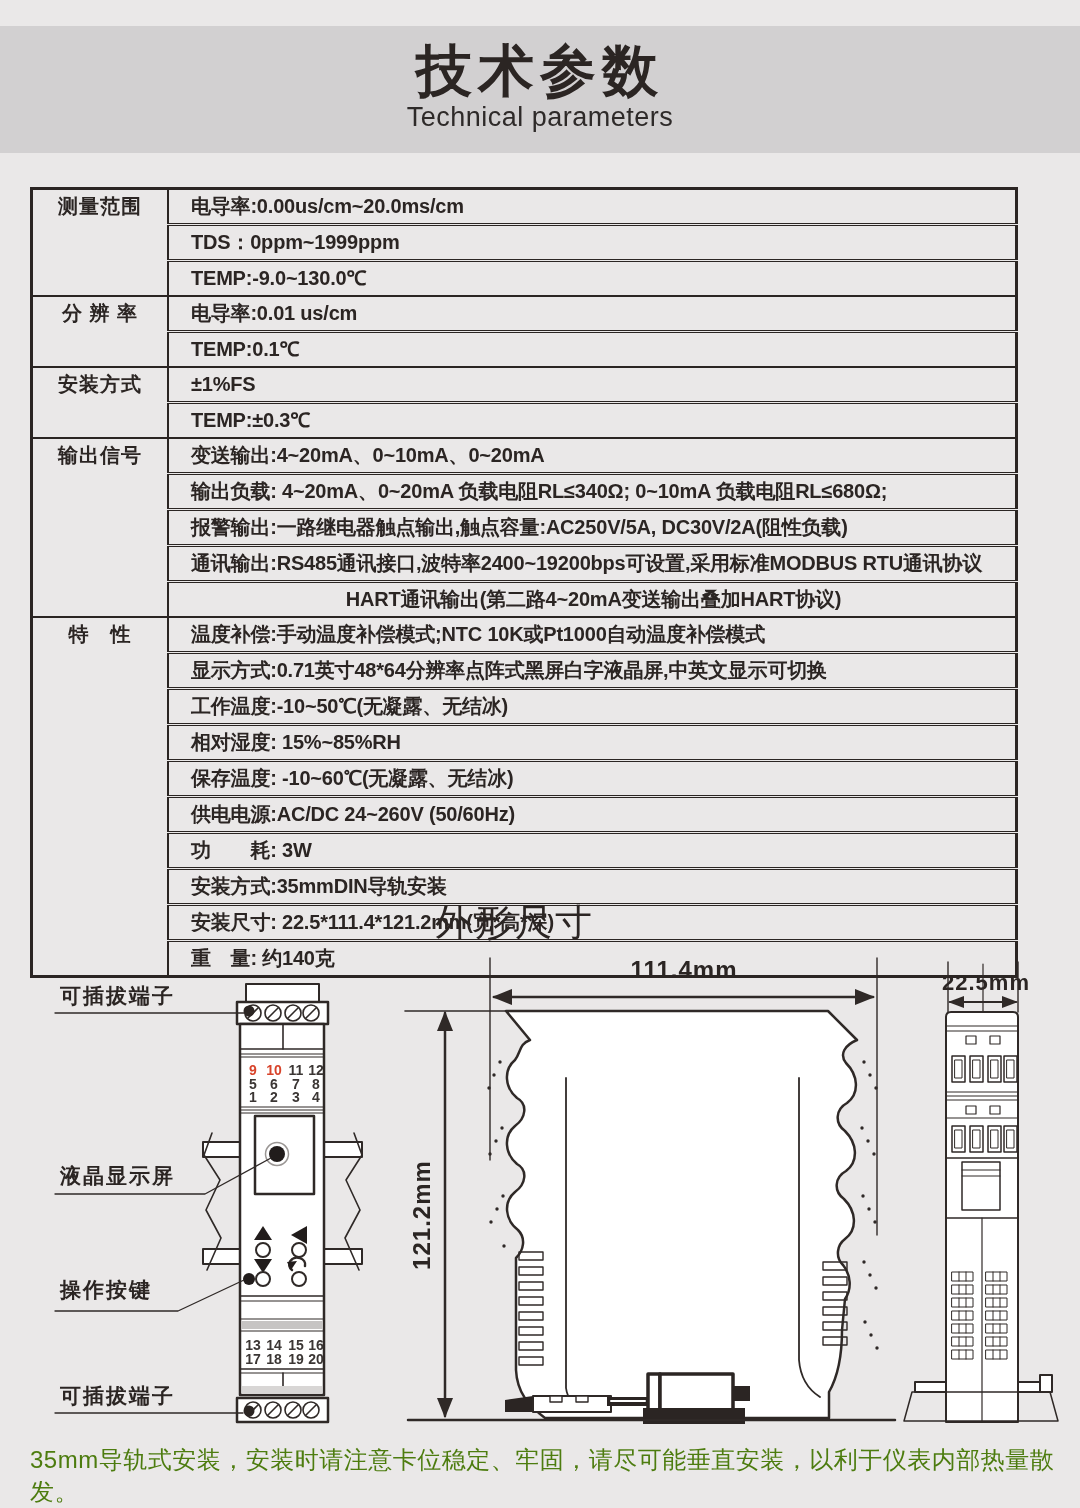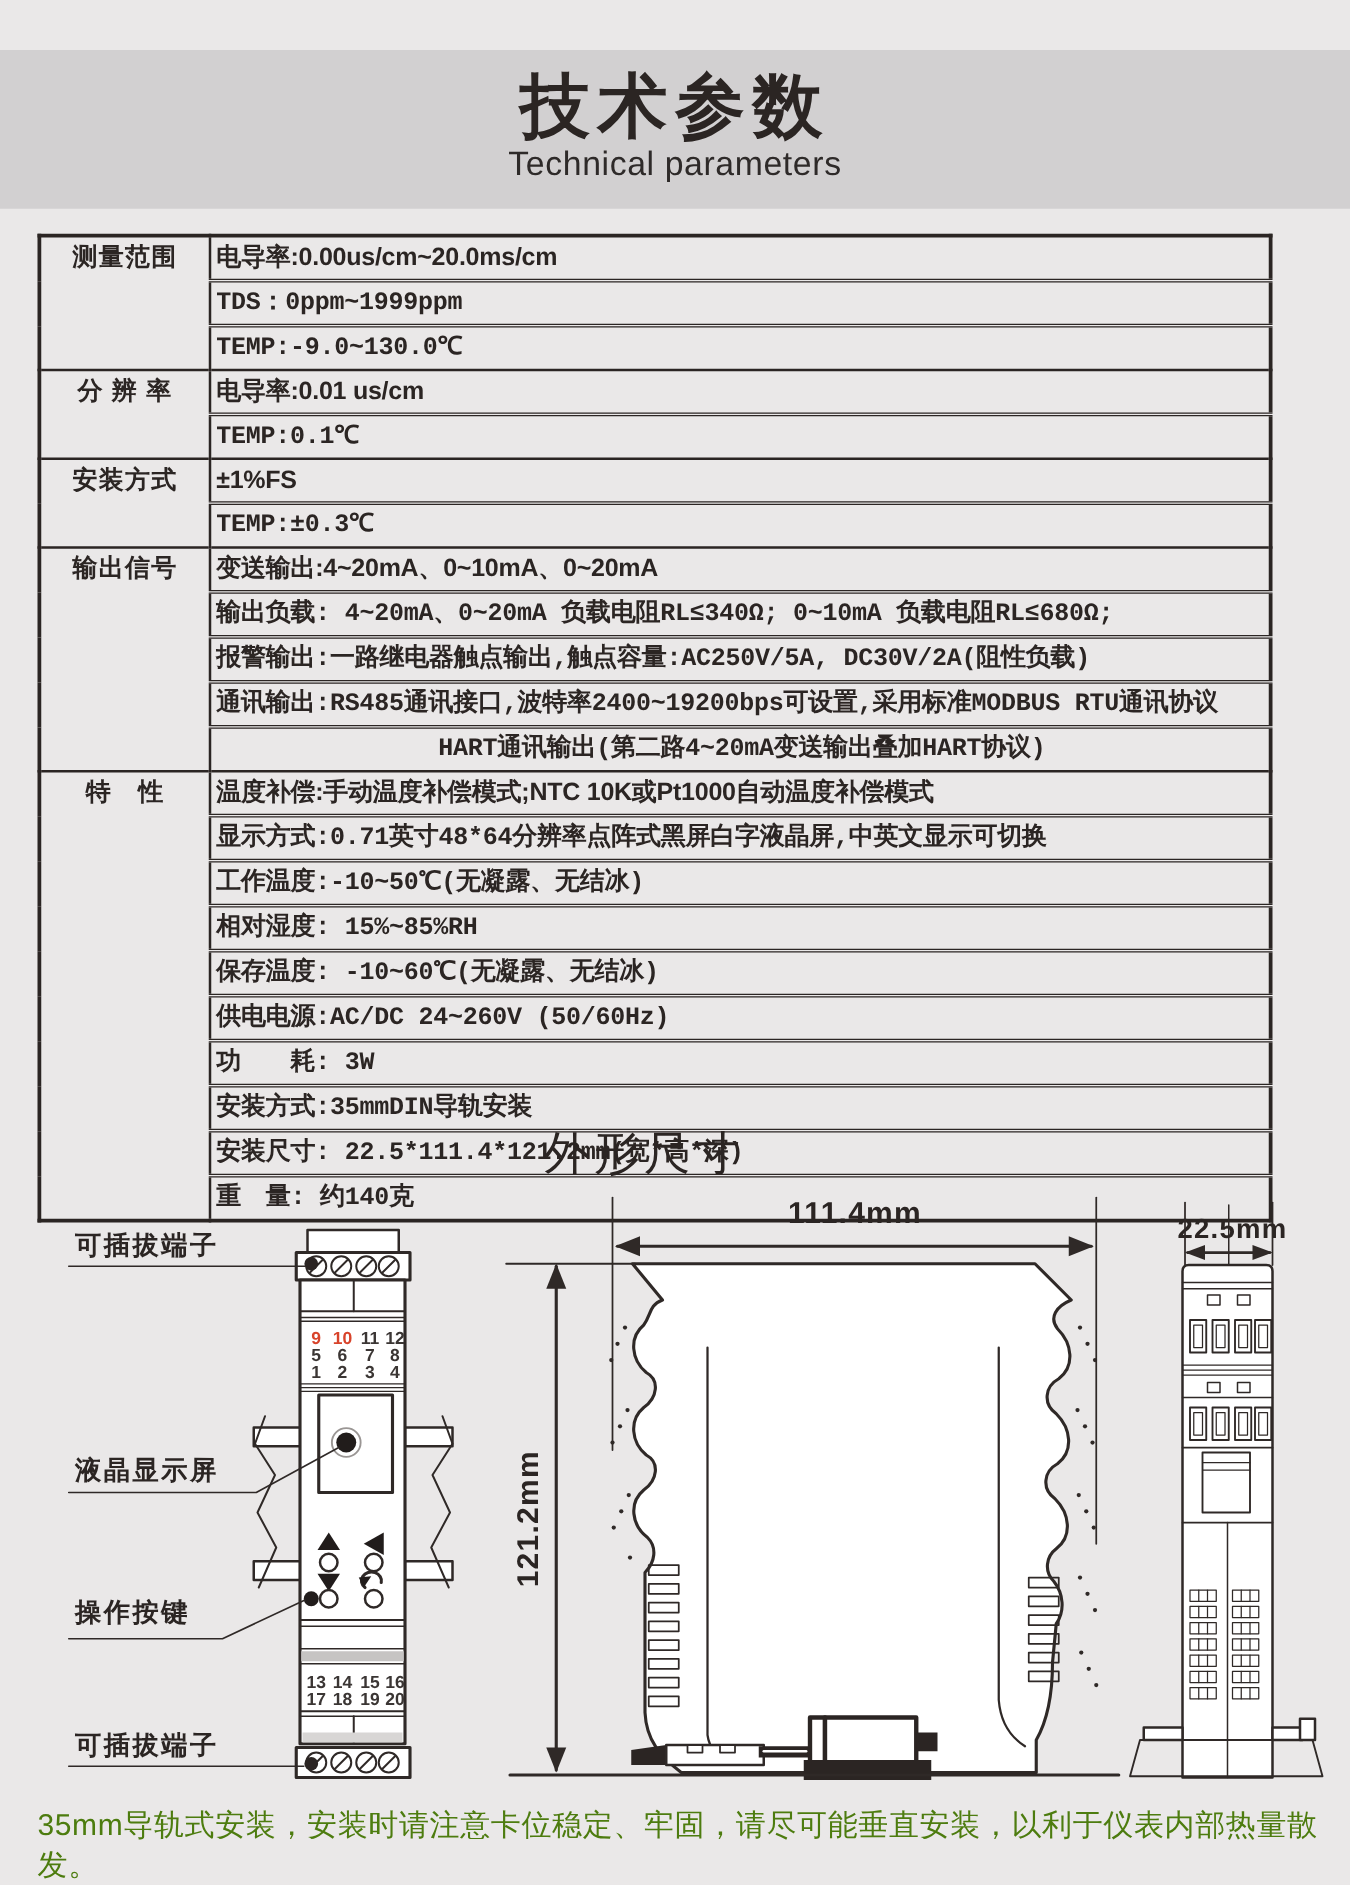--- a/index.html
+++ b/index.html
@@ -10,21 +10,21 @@
   }
   html,body{margin:0;padding:0;}
   body{
     width:1080px;height:1508px;position:relative;
     background:var(--page);
     font-family:"Liberation Sans", sans-serif;
     color:var(--ink);
   }
   
   .header-band{
-    position:absolute;left:0;top:40px;width:1080px;height:127px;
+    position:absolute;left:0;top:26px;width:1080px;height:127px;
     background:var(--band);text-align:center;
   }
   .main-title{
     margin:0;padding-top:14px;
     font-size:56px;font-weight:bold;letter-spacing:6px;line-height:1.1;
   }
   .sub-title{
     margin:0;font-size:27px;font-weight:400;color:#2e2a29;letter-spacing:0.5px;
   }
   
@@ -37,23 +37,23 @@
   table.spec td{
     height:31px;line-height:31px;
     font-size:20px;font-weight:600;
     white-space:nowrap;overflow:hidden;
   }
   td.lbl{
     width:132px;text-align:center;vertical-align:top;
     border-right:2.5px solid var(--ink);
     letter-spacing:1px;
   }
-  td.val{padding-left:4px;letter-spacing:-0.2px;}
+  td.val{padding-left:22px;letter-spacing:-0.2px;}
   tr.gs td{border-top:2.5px solid var(--ink);}
-  tr.sub td.val{border-top:3px double var(--ink);font-family:Liberation Mono, monospace;}
+  tr.sub td.val{border-top:3px double var(--ink);}
   td.center{text-align:center;padding-left:4px;}
   
   .dim-title{
     position:absolute;left:0;top:898px;width:1030px;
     text-align:center;font-size:37px;font-weight:normal;letter-spacing:3px;
   }
   svg.drawing{position:absolute;left:0;top:950px;}
   svg text{font-family:"Liberation Sans", sans-serif;}
   .callout{font-size:21px;font-weight:bold;letter-spacing:2px;fill:var(--ink);}
   .dimtxt{font-size:24px;font-weight:bold;fill:var(--ink);letter-spacing:1px;}

